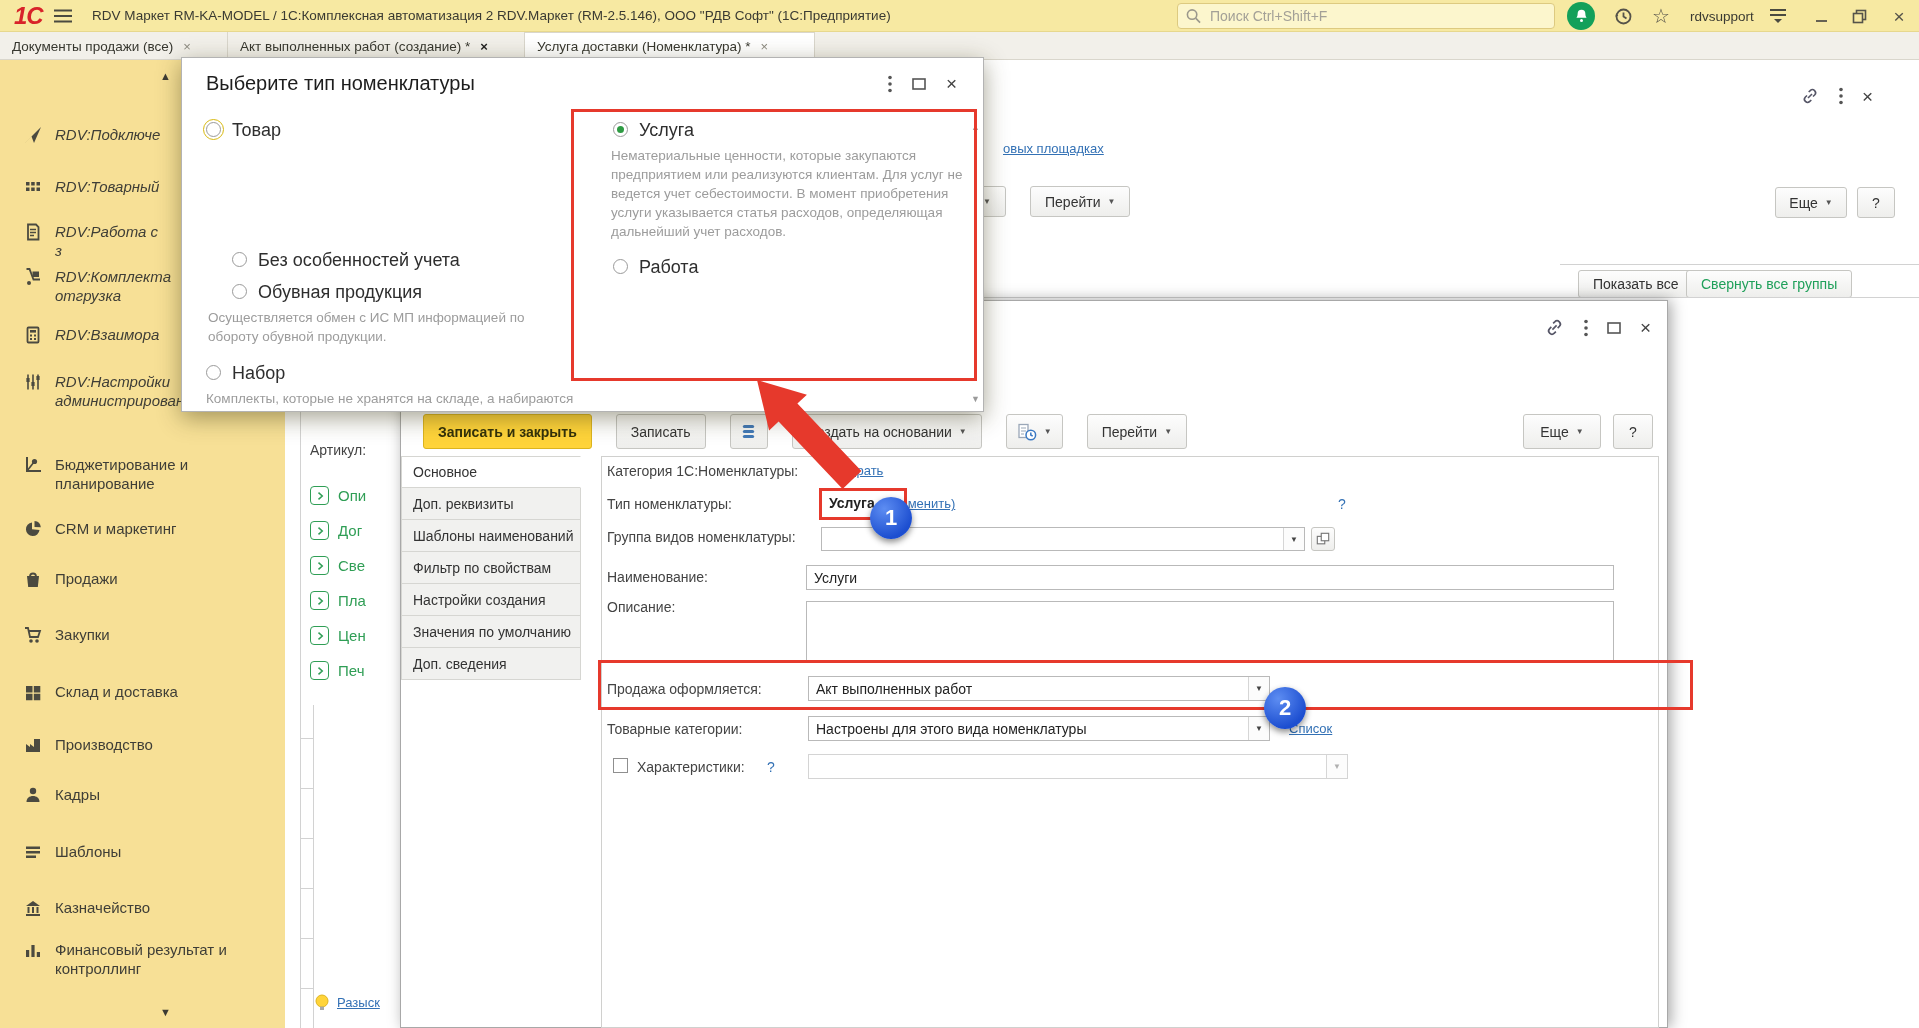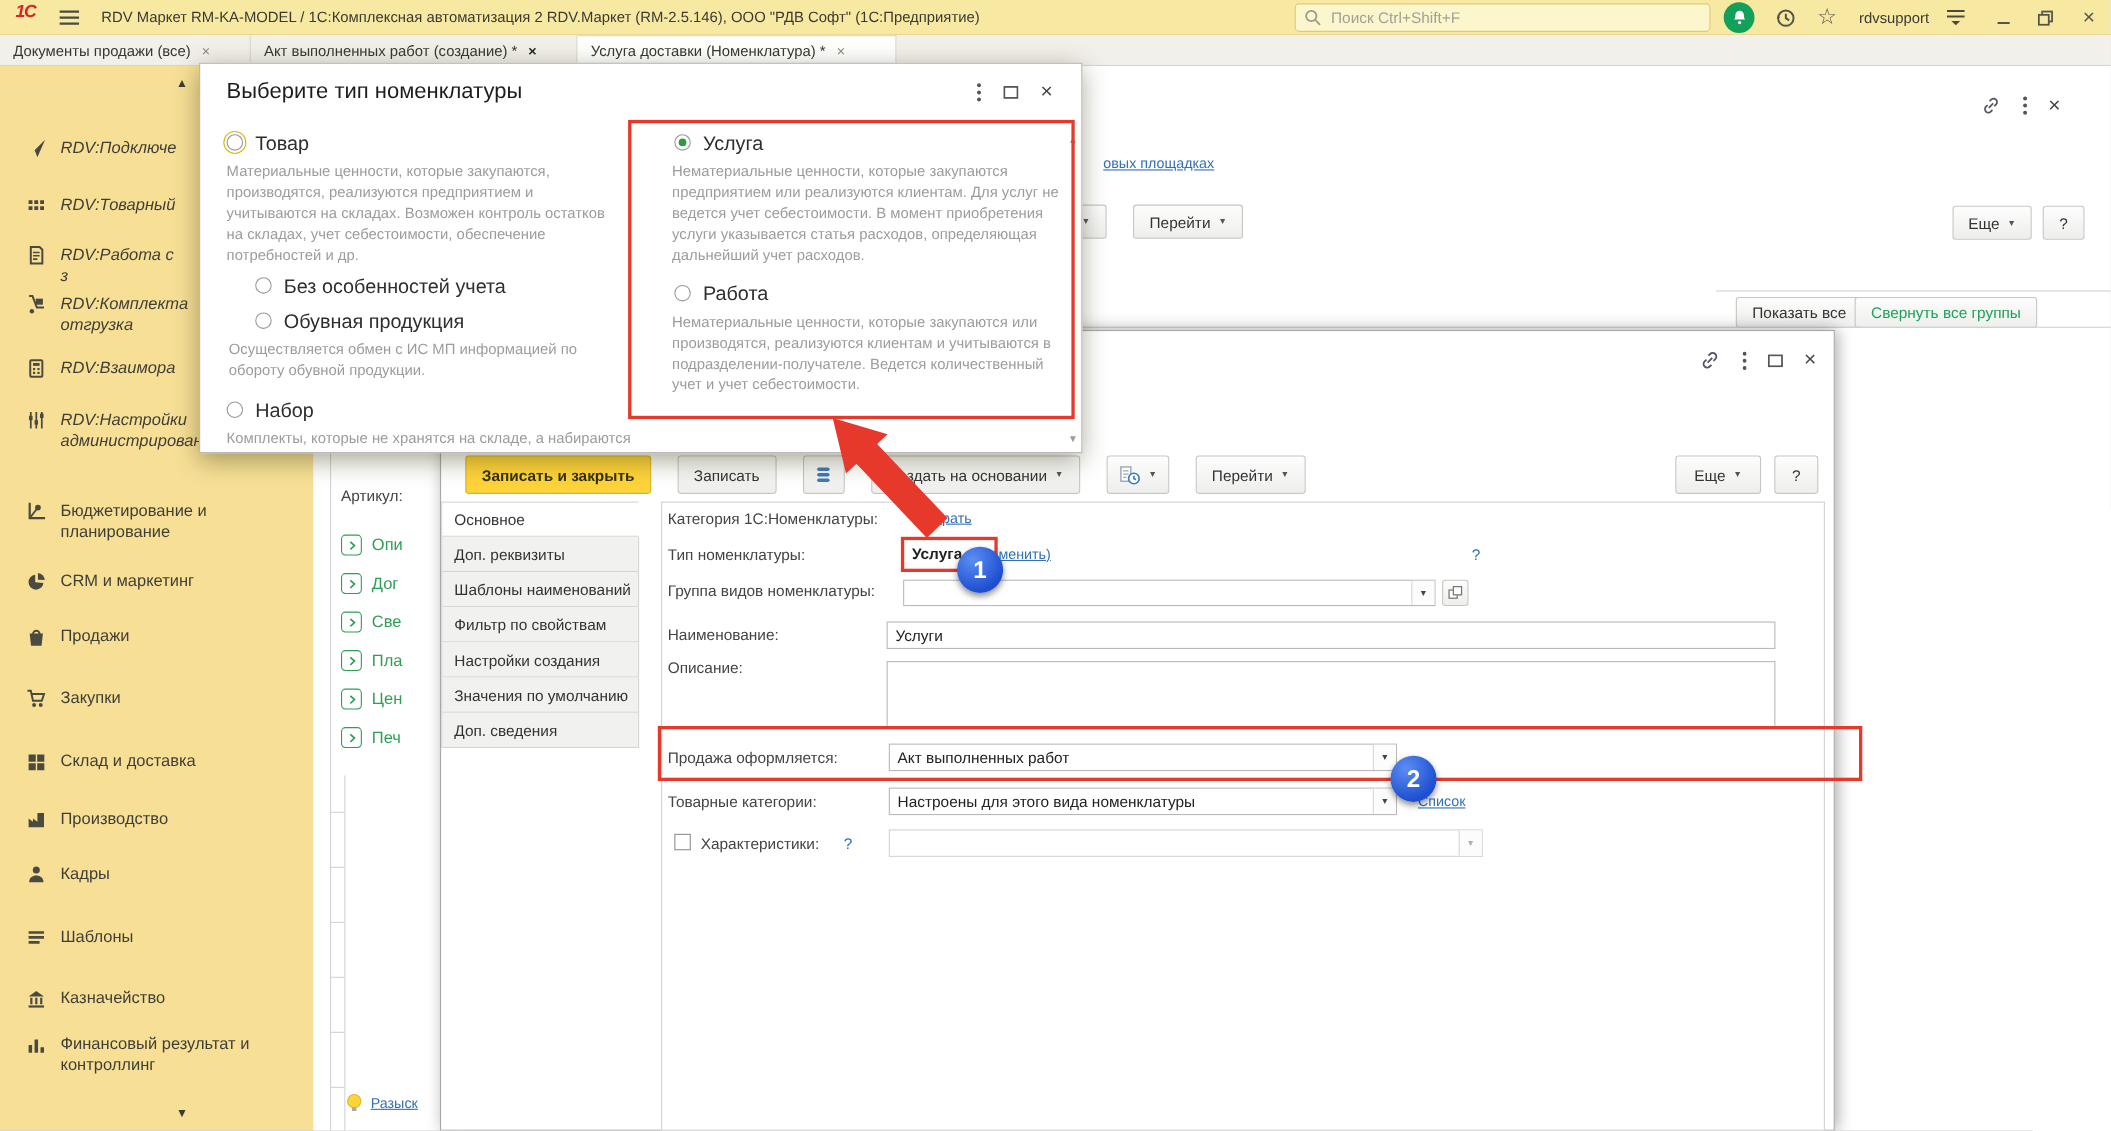--- a/index.html
+++ b/index.html
@@ -4,21 +4,21 @@
 <style>
   html,body{margin:0;padding:0;background:#888;}
   *{box-sizing:border-box;}
   #screen{position:relative;width:1919px;height:1028px;background:#fff;overflow:hidden;
           font-family:"Liberation Sans",sans-serif;color:#333;}
   .abs{position:absolute;}
 
   
   .titlebar{left:0;top:0;width:1919px;height:32px;background:#f7e9a2;border-bottom:1px solid #e7d88e;
             display:flex;align-items:center;}
-  .logo1c{position:absolute;left:14px;top:2px;font-size:16px;font-weight:bold;font-style:italic;
+  .logo1c{position:absolute;left:14px;top:2px;font-size:24px;font-weight:bold;font-style:italic;
           color:#d8232a;letter-spacing:-1px;}
   .tb-title{position:absolute;left:92px;top:8px;font-size:13.5px;color:#3a3a32;white-space:nowrap;}
   .searchbox{position:absolute;left:1177px;top:3px;width:378px;height:26px;background:#fcf6cd;
              border:1px solid #ddca80;border-radius:4px;display:flex;align-items:center;padding:0 8px;}
   .searchbox input{border:none;outline:none;background:transparent;font-size:14px;color:#555;
                    width:100%;font-family:"Liberation Sans",sans-serif;}
   .searchbox input::placeholder{color:#a3a097;}
   .tb-ico{position:absolute;top:0;height:32px;display:flex;align-items:center;justify-content:center;cursor:pointer;}
   .bell{left:1566px;width:30px;}
   .bellc{width:28px;height:28px;border-radius:50%;background:#13a05a;display:flex;align-items:center;justify-content:center;}
@@ -560,40 +560,38 @@
       <span>
         <svg width="14" height="12" viewBox="0 0 14 12">
             <rect x="1" y="1" width="12" height="10" fill="none" stroke="#555" stroke-width="1.6"></rect>
           </svg>
       </span>
       <span class="xglyph">×</span>
     </div>
 
     <span class="radio focus" style="left:24px;top:64px;"></span>
     <span class="opt-label" style="left:50px;top:62px;">Товар</span>
-    <div class="opt-desc" style="left:24px;top:88px;">Материальные ценности, которые закупаются, производятся, реализуются предприятием и учитываются на складах. Возможен контроль остатков на складах, учет себестоимости, обеспечение потребностей и др.</div>
 
     <span class="radio" style="left:50px;top:194px;"></span>
     <span class="opt-label" style="left:76px;top:192px;">Без особенностей учета</span>
 
     <span class="radio" style="left:50px;top:226px;"></span>
     <span class="opt-label" style="left:76px;top:224px;">Обувная продукция</span>
     <div class="opt-desc" style="left:26px;top:250px;">Осуществляется обмен с ИС МП информацией по обороту обувной продукции.</div>
 
     <span class="radio" style="left:24px;top:307px;"></span>
     <span class="opt-label" style="left:50px;top:305px;">Набор</span>
     <div class="opt-desc" style="left:24px;top:331px;width:380px;height:23px;overflow:hidden;">Комплекты, которые не хранятся на складе, а набираются динамически.</div>
 
     <span class="radio sel" style="left:431px;top:64px;"></span>
     <span class="opt-label" style="left:457px;top:62px;">Услуга</span>
     <div class="opt-desc" style="left:429px;top:88px;">Нематериальные ценности, которые закупаются предприятием или реализуются клиентам. Для услуг не ведется учет себестоимости. В момент приобретения услуги указывается статья расходов, определяющая дальнейший учет расходов.</div>
 
     <span class="radio" style="left:431px;top:201px;"></span>
     <span class="opt-label" style="left:457px;top:199px;">Работа</span>
-    <div class="opt-desc" style="left:429px;top:225px;">Нематериальные ценности, которые закупаются или производятся, реализуются клиентам и учитываются в подразделении-получателе. Ведется количественный учет и учет себестоимости.</div>
 
     <span class="scroll-a" style="left:789px;top:64px;">▲</span>
     <span class="scroll-a" style="left:789px;top:336px;">▼</span>
 
     <div class="redbox" style="left:389px;top:51px;width:406px;height:272px;"></div>
   </div>
 
   <svg class="abs" style="left:742px;top:375px;z-index:50;pointer-events:none;" width="130" height="122" viewBox="0 0 130 122">
     <polygon points="15,5 64.9,19.7 55.4,28.6 119.4,96 100.6,114 36.6,46.6 27.1,55.5" fill="#e6392c"></polygon>
   </svg>

